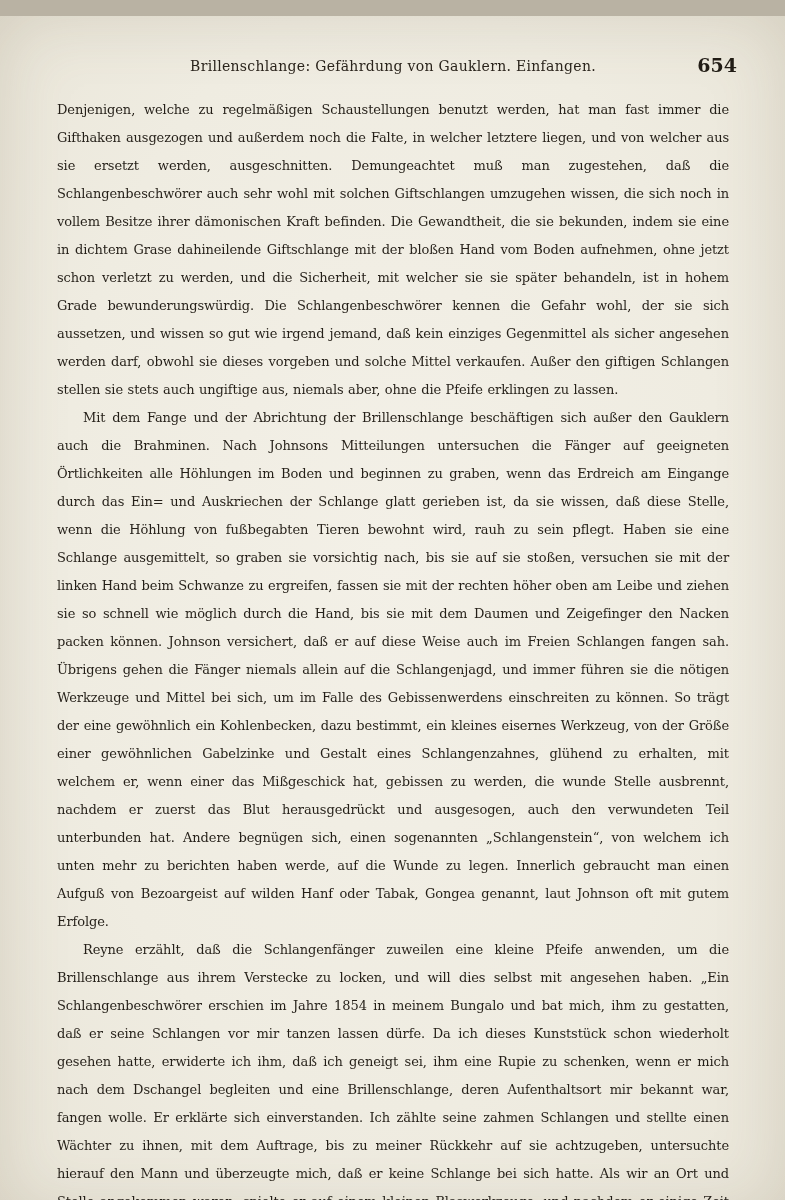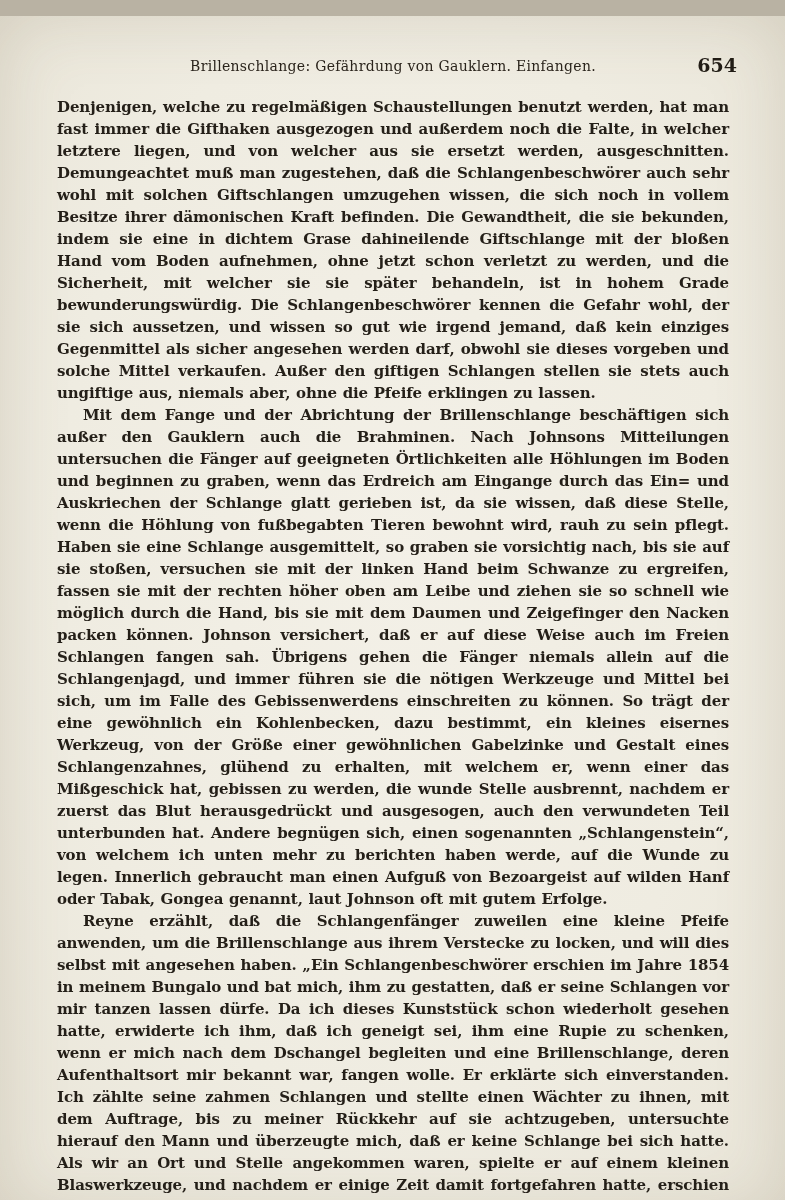--- a/index.html
+++ b/index.html
@@ -42,26 +42,25 @@
     position: absolute;
     right: -8px;
     top: 0;
     font-size: 19px;
     font-weight: bold;
     color: #211c15;
   }
   .body-text p {
     margin: 0;
     text-align: justify;
-    font-size: 15px;
-    line-height: 22px;
+    font-size: 13px;
+    line-height: 28px;
     letter-spacing: -0.1px;
     word-spacing: 0.5px;
     color: #241f18;
-    font-weight: bold;
   }
   .body-text p.indent {
     text-indent: 26px;
   }
 </style>
 </head>
 <body>
 
 <div class="page">
   <div class="content">

